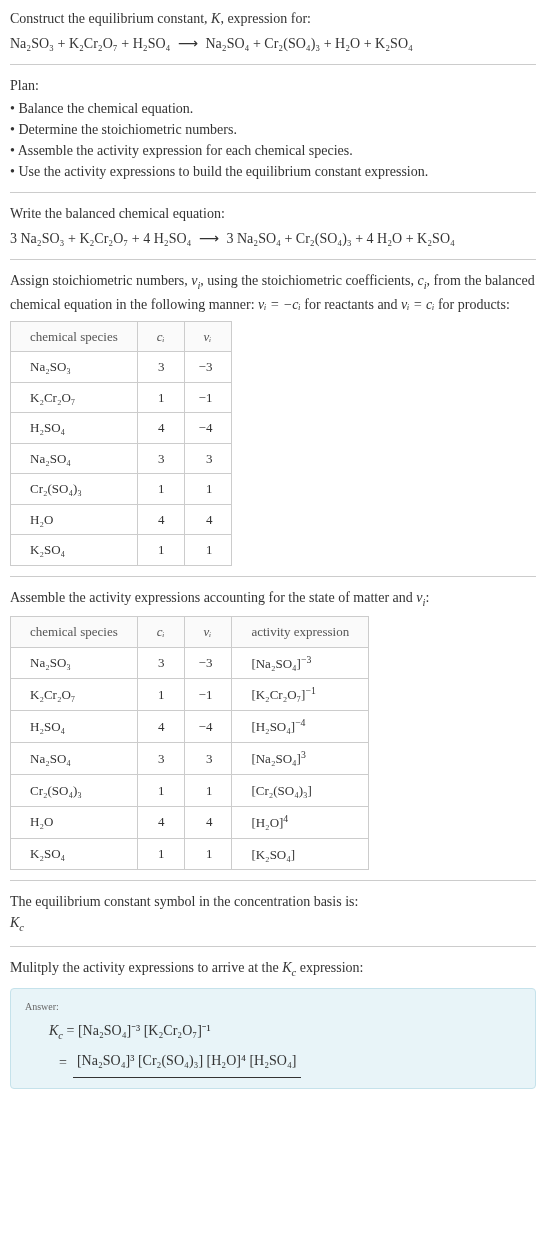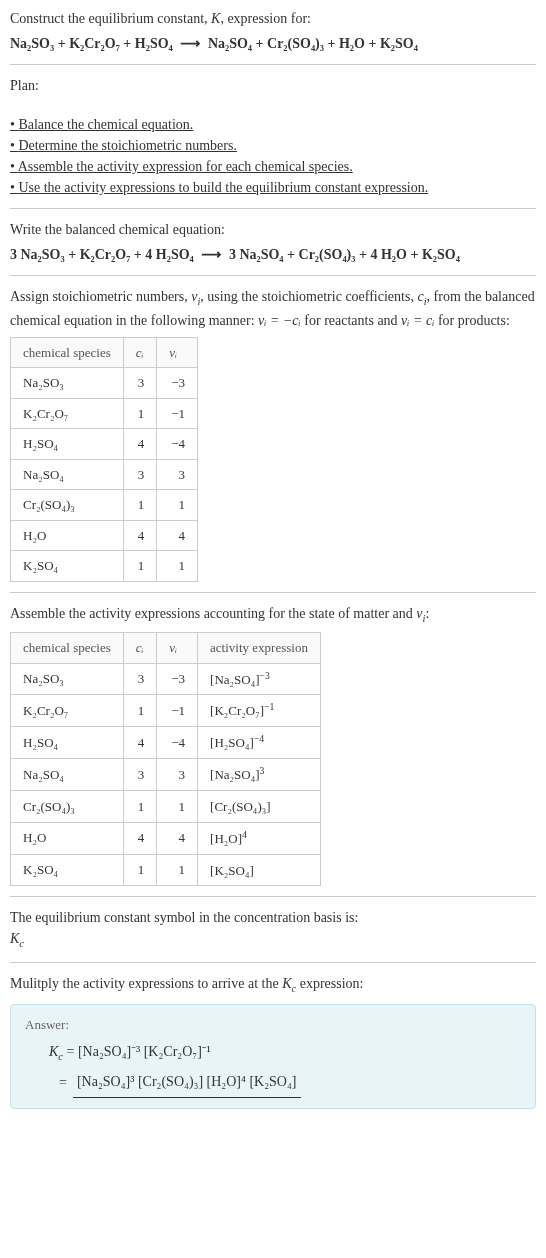--- a/index.html
+++ b/index.html
@@ -34,60 +34,58 @@
     sup {
       font-size: 0.75em;
       vertical-align: super;
     }
     .arrow {
       margin: 0 4px;
     }
     .equation {
       margin-top: 4px;
       font-family: Georgia, serif;
-      font-weight: bold;
     }
     ul.bullets {
       list-style: none;
       padding: 0;
-      margin-top: 18px;
-      text-decoration: underline;
+      margin-top: 2px;
     }
     ul.bullets li:before {
       content: "• ";
     }
     table.stoich {
       border-collapse: collapse;
       margin-top: 6px;
       font-size: 13px;
     }
     table.stoich th, table.stoich td {
       border: 1px solid #ccc;
-      padding: 5px 12px;
+      padding: 5px 19px;
       text-align: left;
     }
     table.stoich th {
       font-weight: normal;
       color: #555;
       background: #fafafa;
     }
     table.stoich td.num {
       text-align: right;
       padding-left: 14px;
     }
     .answer-box {
       background: #e8f4f8;
       border: 1px solid #c5e2eb;
       border-radius: 4px;
       padding: 10px 14px;
       margin-top: 6px;
     }
     .answer-label {
       color: #666;
-      font-size: 13px;
+      font-size: 10px;
       margin-bottom: 4px;
     }
     .kc-expr {
       padding-left: 24px;
       line-height: 1.9;
     }
     .frac {
       display: inline-block;
       vertical-align: middle;
       text-align: center;
@@ -279,17 +277,17 @@
 
 <div class="answer-box">
   <div class="answer-label">Answer:</div>
   <div class="kc-expr">
     <div class="nowrap">
       <span class="italic">K</span><sub class="italic">c</sub><span> = </span><span>[Na₂SO₄]⁻³ [K₂Cr₂O₇]⁻¹</span>
     </div>
     <div class="eq-row">
       <span style="padding-left:10px">=</span>
       <span class="frac">
-        <span class="num">[Na₂SO₄]³ [Cr₂(SO₄)₃] [H₂O]⁴ [K₂SO₄]</span>
+        <span class="num">[Na₂SO₄]³ [Cr₂(SO₄)₃] [H₂O]⁴ [H₂SO₄]</span>
       </span>
     </div>
   </div>
 </div>
 
 </body></html>

